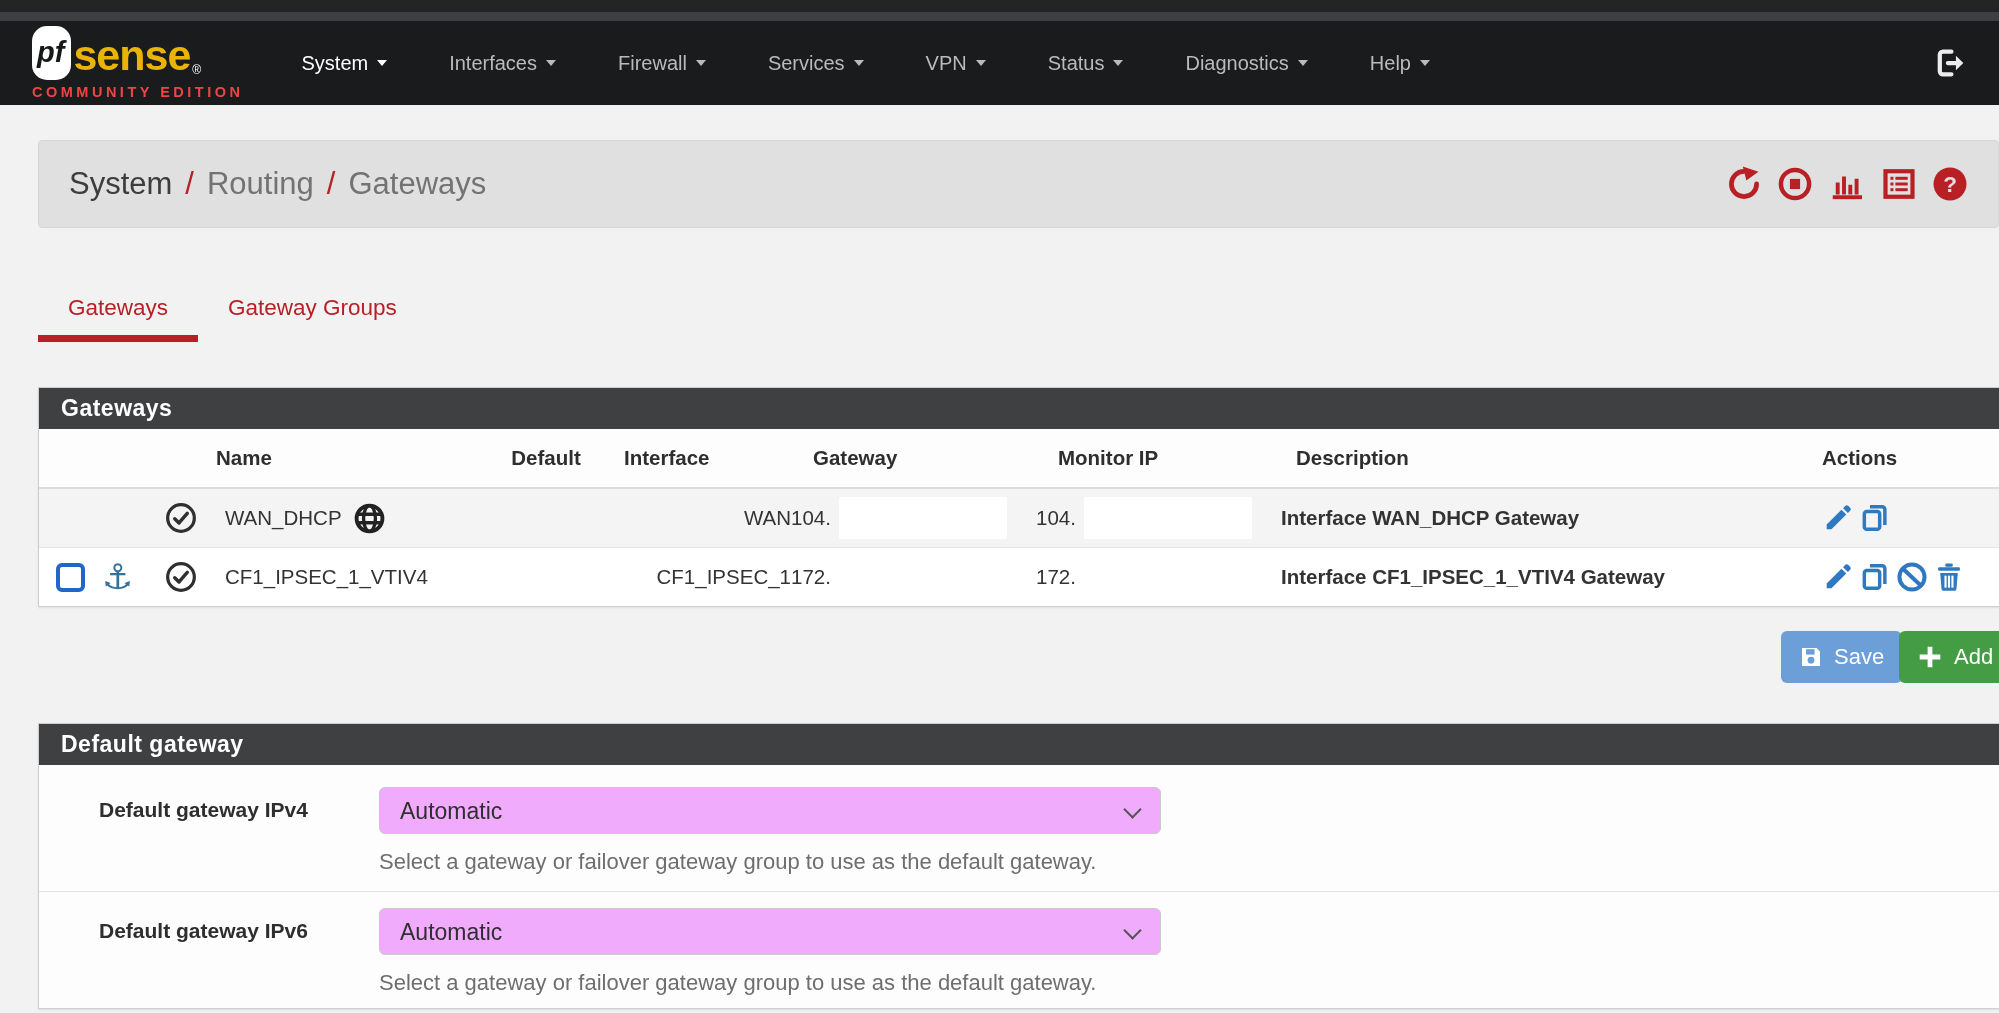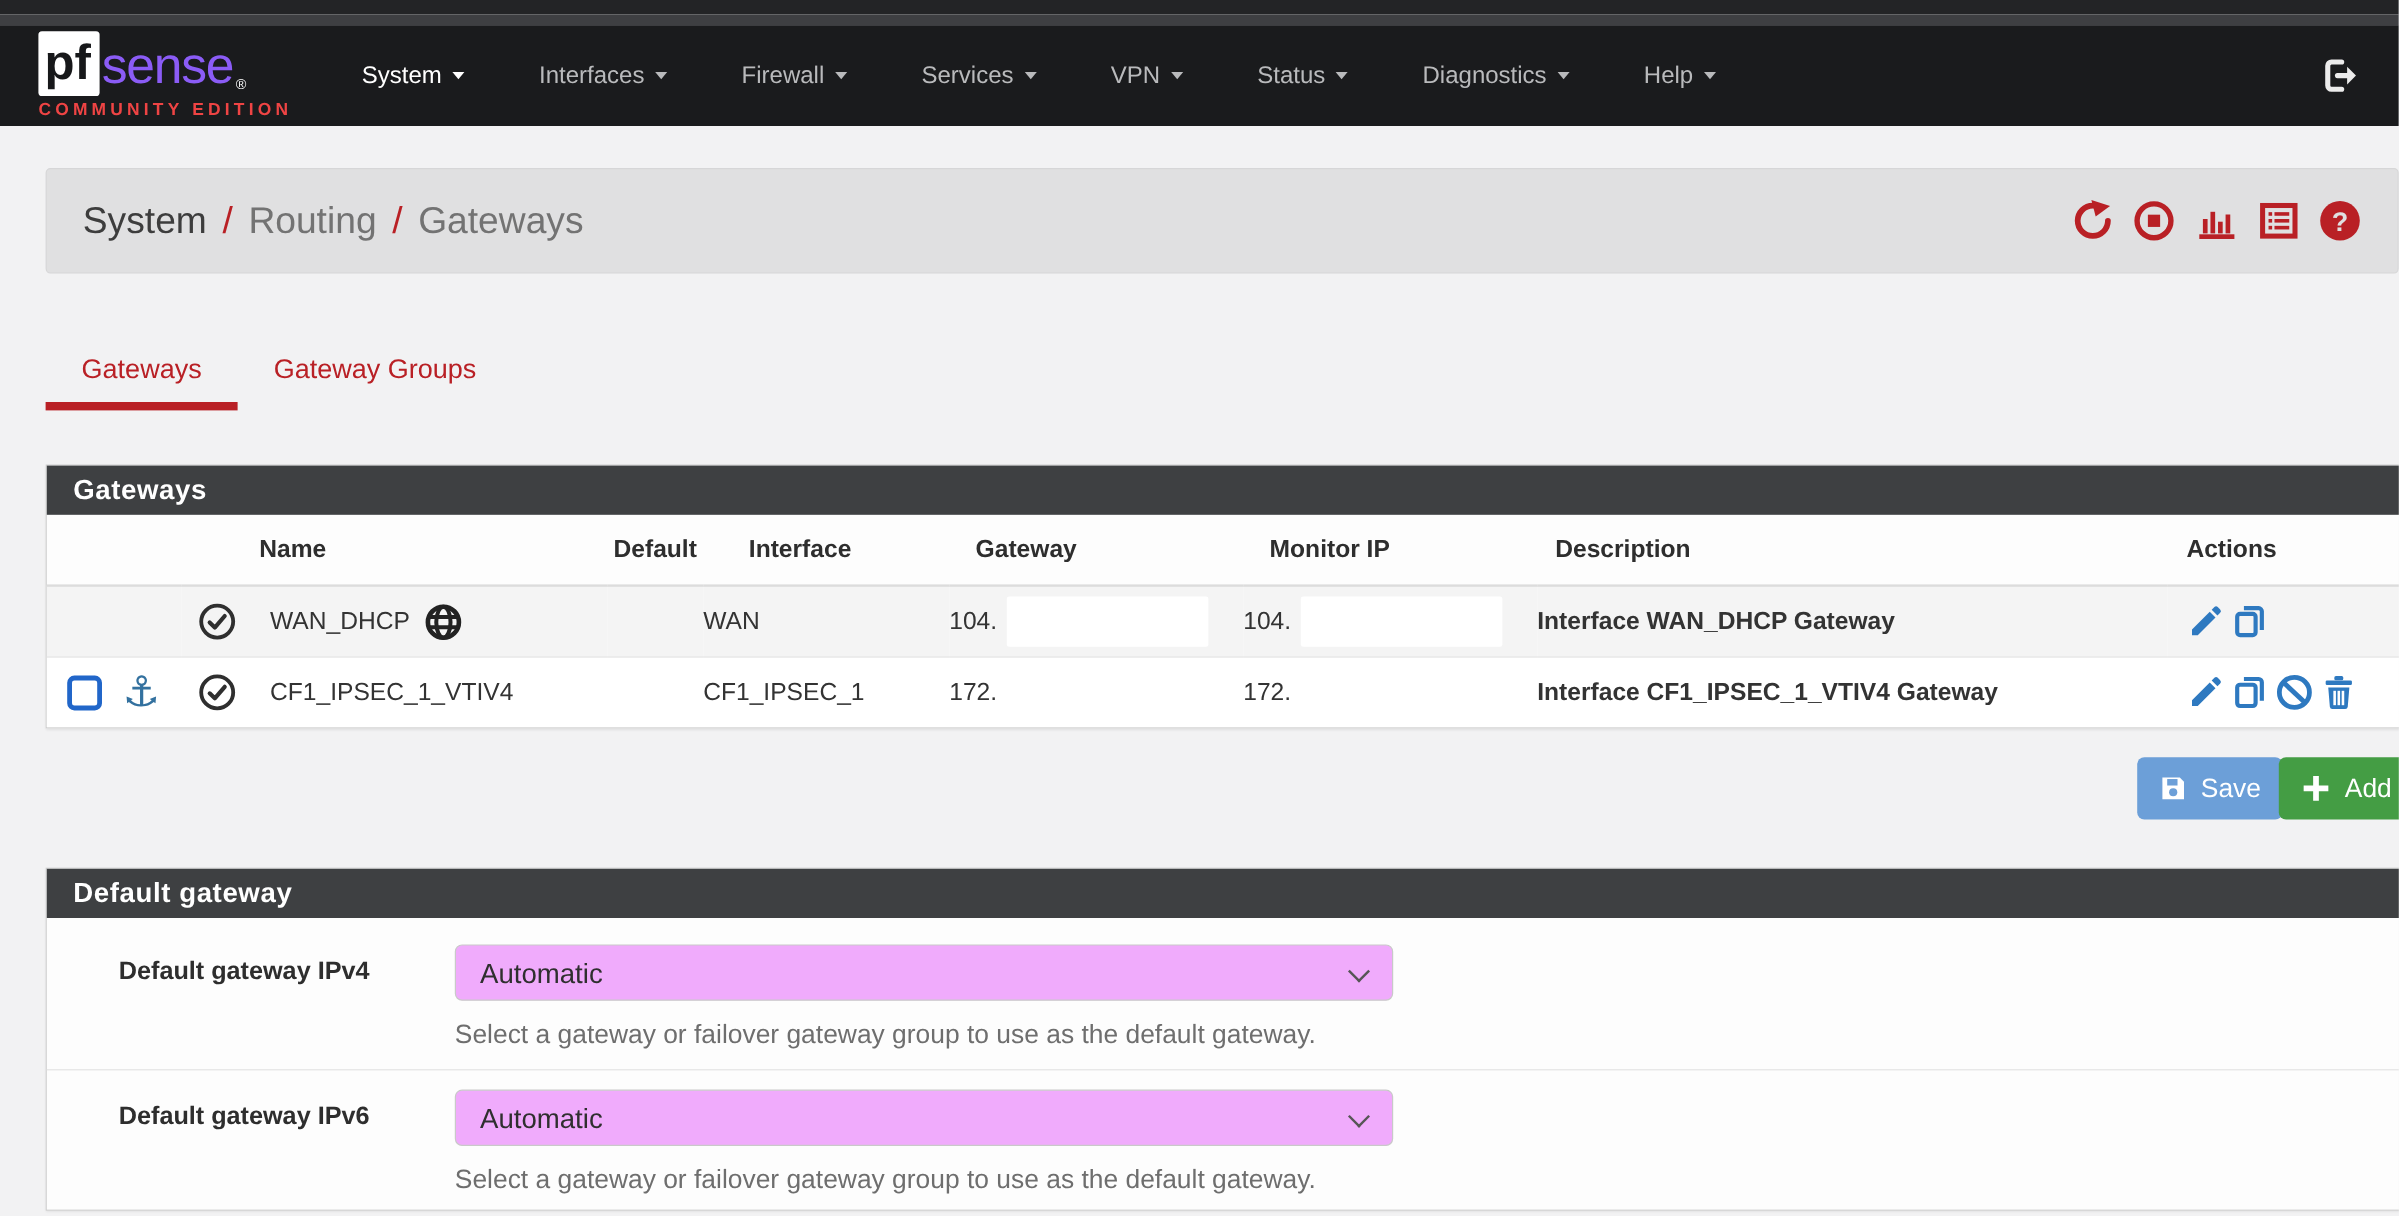--- a/index.html
+++ b/index.html
@@ -10,23 +10,23 @@
     -webkit-font-smoothing:antialiased;
   }
   
   .top-edge{height:12px;background:#232426;}
   .top-strip{height:9px;background:#3e3f42;}
 
   
   .navbar{height:84px;background:#1a1b1d;display:flex;align-items:center;padding:0 32px;}
   .logo{display:flex;flex-direction:column;cursor:pointer;margin-right:58px;}
   .logo-top{display:flex;align-items:flex-end;}
-  .logo-badge{background:#ffffff;color:#17181a;border-radius:3px;padding:0 7px 2px 5px;
-    font-weight:bold;font-size:41px;line-height:52px;}
-  .logo-sense{color:#8b5cf6;font-weight:normal;font-size:43px;line-height:50px;letter-spacing:-1px;margin-left:2px;}
+  .logo-badge{background:#ffffff;color:#17181a;border-radius:15px;padding:0 7px 2px 5px;
+    font-style:italic;font-weight:bold;font-size:29px;line-height:52px;}
+  .logo-sense{color:#eab308;font-weight:bold;font-size:43px;line-height:50px;letter-spacing:-1px;margin-left:2px;}
   .logo-reg{color:#ffffff;font-size:12px;margin-left:2px;align-self:flex-end;line-height:20px;}
   .logo-sub{color:#ef4444;font-size:14.5px;font-weight:bold;letter-spacing:3.5px;margin-top:4px;}
   .nav-items{display:flex;align-items:center;gap:62px;}
   .nav-item{color:#b9babc;font-size:20px;cursor:pointer;display:flex;align-items:center;white-space:nowrap;}
   .nav-item.first{color:#ffffff;}
   .caret{display:inline-block;width:0;height:0;margin-left:9px;
     border-left:5.5px solid transparent;border-right:5.5px solid transparent;border-top:6.5px solid currentColor;}
   .nav-right{margin-left:auto;color:#ececec;display:flex;align-items:center;cursor:pointer;}
 
   
@@ -67,21 +67,21 @@
   table.gw td{height:58px;font-size:20.5px;color:#333;padding:0;border-top:1px solid #e4e4e4;}
   tr.r-odd td{background:#f4f4f4;}
   tr.r-even td{background:#ffffff;}
   .cell-flex{display:flex;align-items:center;}
   .left-icons{padding-left:17px;display:flex;align-items:center;gap:17px;}
   .blue-square{width:21px;height:21px;border:4.5px solid #2166c9;border-radius:6px;box-sizing:content-box;}
   .anchor{color:#33719f;font-size:35px;line-height:35px;font-family:"DejaVu Sans",sans-serif;}
   .name-cell{padding-left:14px;display:flex;align-items:center;}
   .name-cell .chk{margin-right:28px;display:flex;color:#2f2f2f;}
   .name-cell .globe{margin-left:12px;display:flex;color:#222;}
-  .td-interface{padding-left:38px;}
+  .td-interface{padding-left:38px;text-align:right;}
   .td-gw,.td-mon{padding-left:22px;}
   .td-desc{padding-left:15px;font-weight:bold;}
   .redact{display:inline-block;width:168px;height:42px;background:#ffffff;vertical-align:middle;margin-left:8px;border-radius:2px;}
   .act-cell{padding-left:16px;display:flex;align-items:center;gap:5px;color:#2e79c0;}
   .act-cell .ico{cursor:pointer;display:flex;}
 
   
   .btn-row{position:relative;height:52px;margin-top:24px;}
   .btn{position:absolute;top:0;height:52px;border-radius:6px;color:#fff;font-size:22px;
     display:flex;align-items:center;gap:11px;padding:0 18px;cursor:pointer;box-sizing:border-box;white-space:nowrap;}

